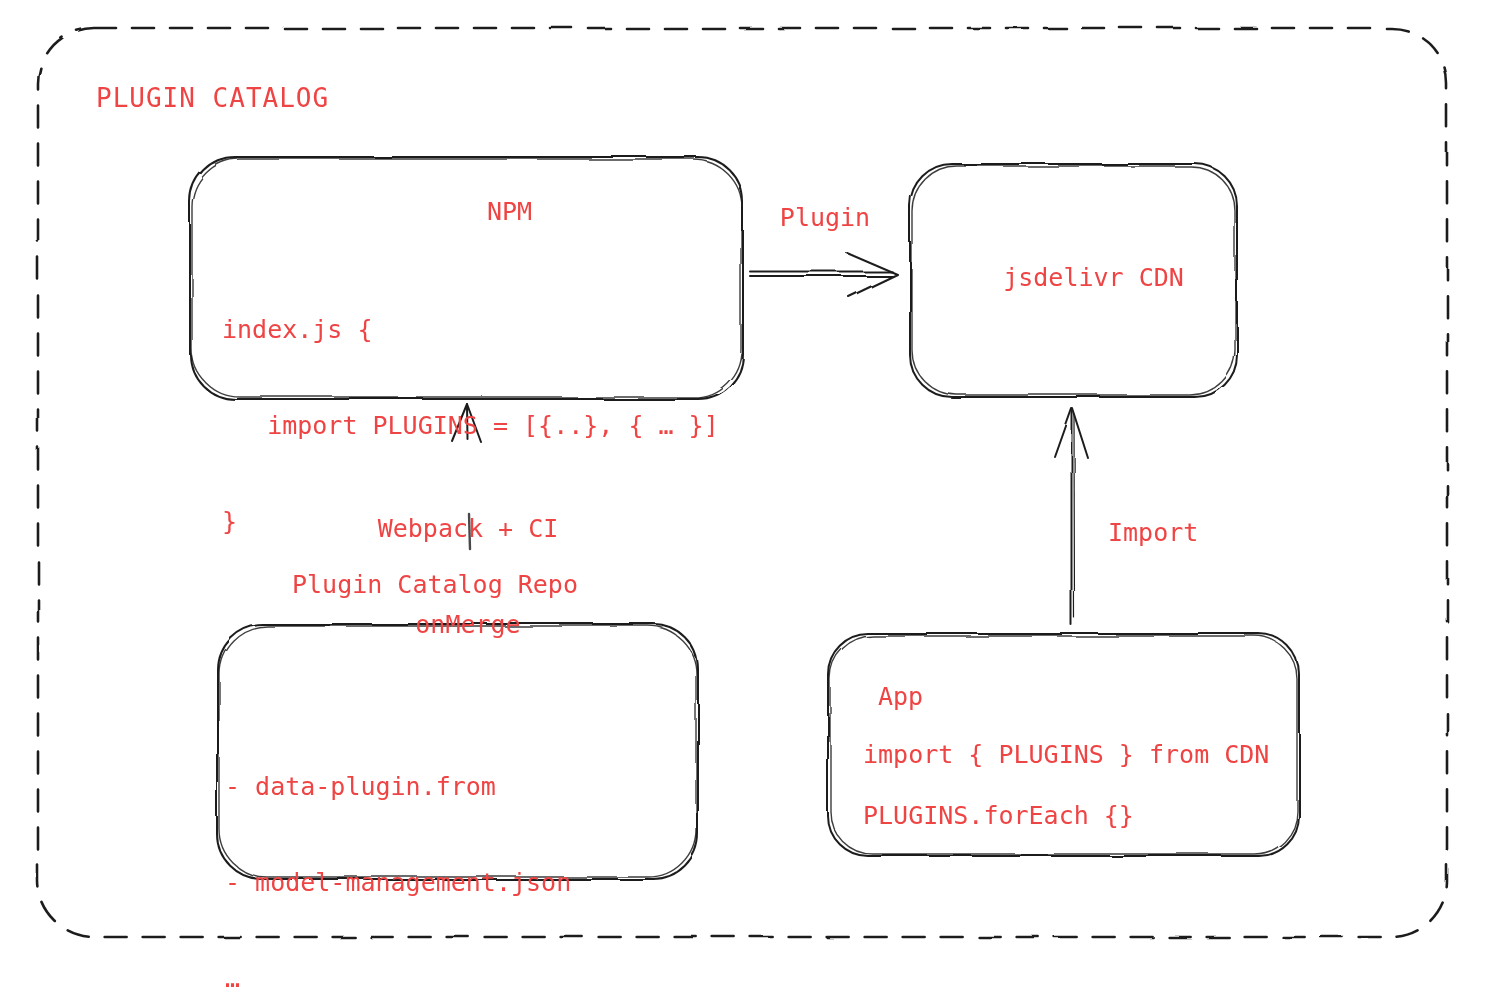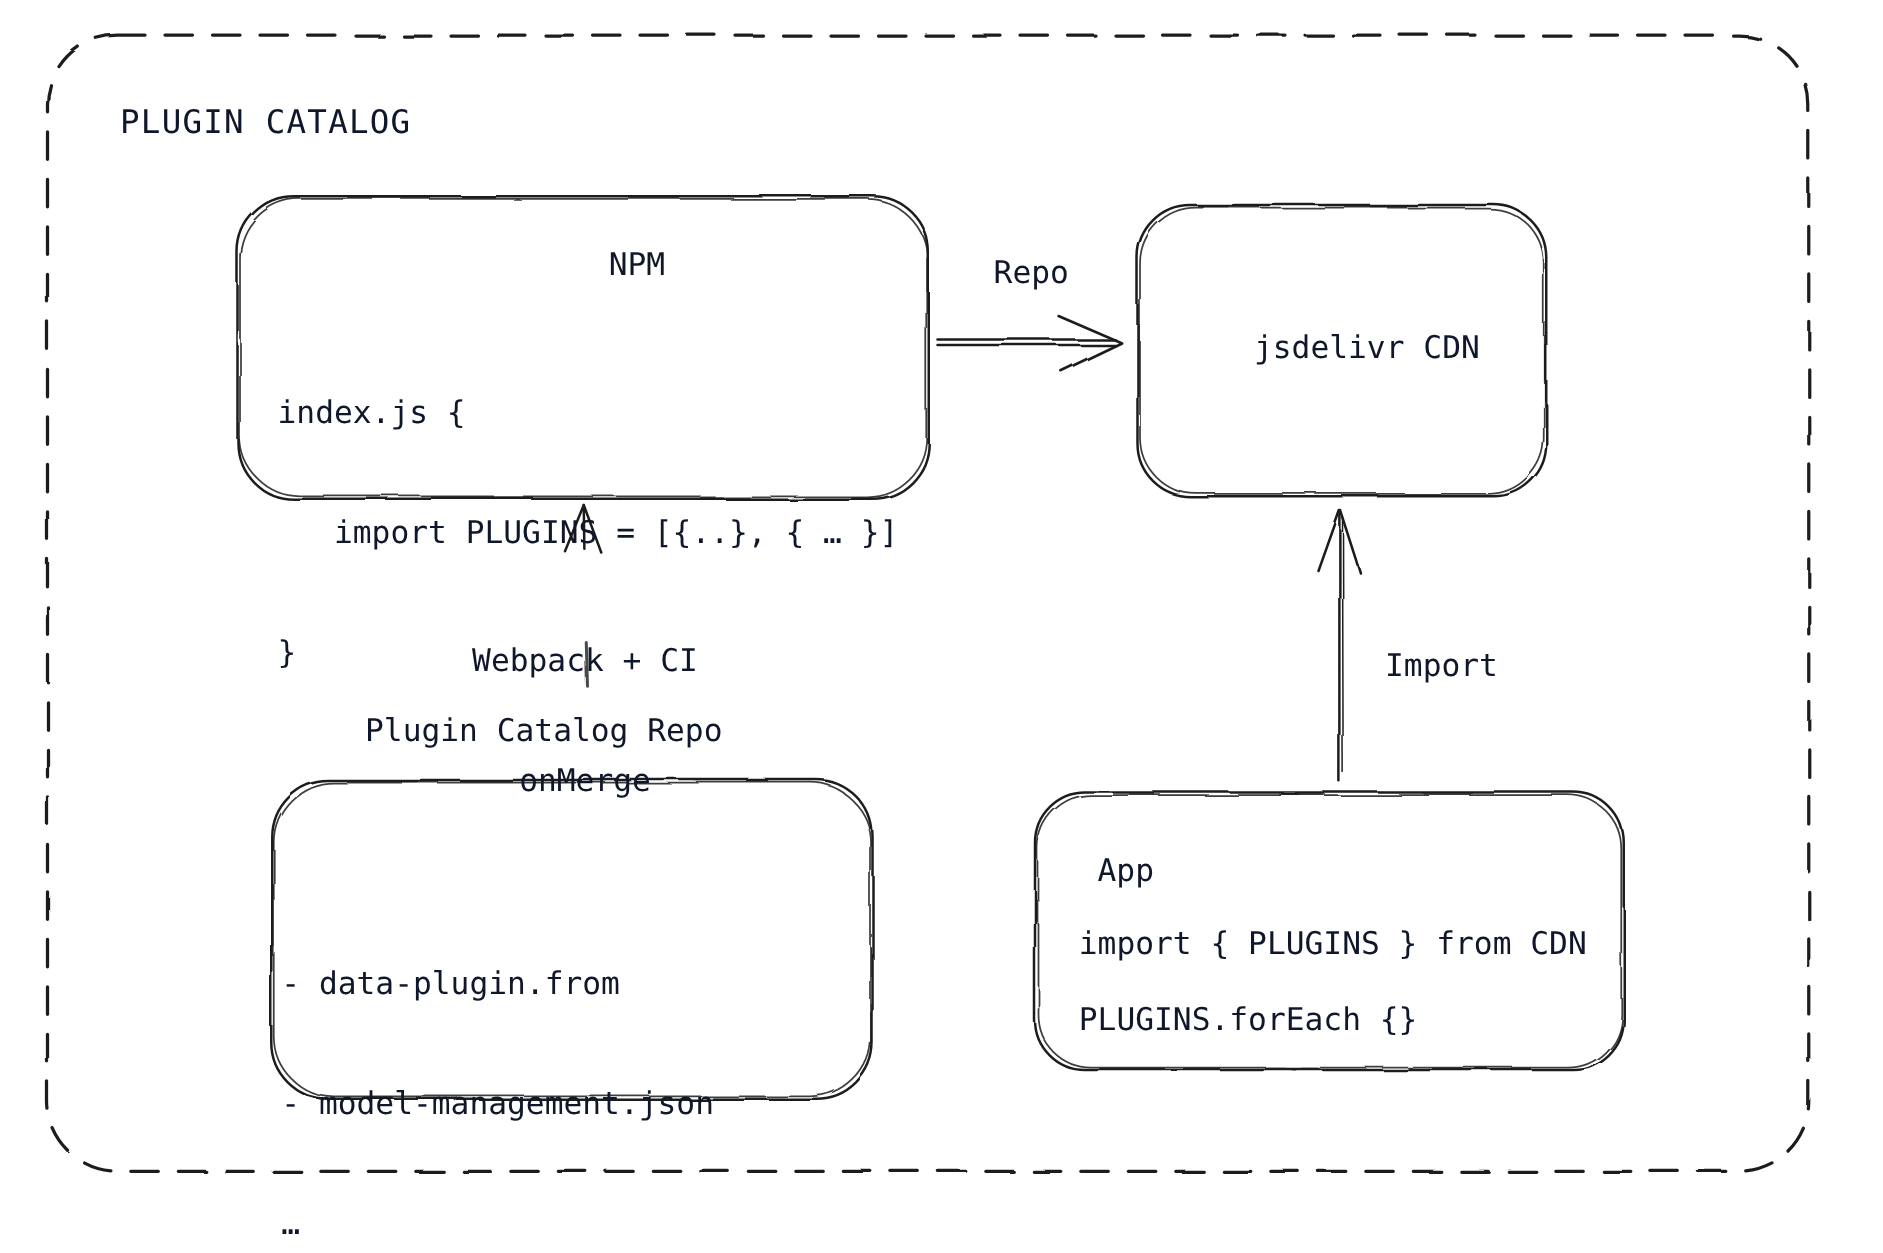--- a/index.html
+++ b/index.html
@@ -10,21 +10,21 @@
     font-family:"DejaVu Sans Mono","Liberation Mono",monospace;
     color:#1e1e1e;
     overflow:hidden;
   }
   svg.sketch { position:absolute; left:0; top:0; }
   .label {
     position:absolute;
     font-size:25px;
     line-height:32px;
     white-space:pre;
-    color:#0f172a;
+    color:#ef4444;
   }
   .center { text-align:center; }
   .title-label { font-size:26px; letter-spacing:1px; }
 </style>
 </head>
 <body>
 
 <div class="canvas">
 
   <svg class="sketch" width="1506" height="1002" viewBox="0 0 1506 1002">
@@ -80,21 +80,21 @@
 
   <div class="label center" style="left:190px; top:196px; width:639px;">NPM</div>
   <div class="label" style="left:222px; top:250px;">
     <div>index.js {</div>
     <div>   import PLUGINS = [{..}, { … }]</div>
     <div>}</div>
   </div>
 
   <div class="label center" style="left:910px; top:262px; width:367px;">jsdelivr CDN</div>
 
-  <div class="label center" style="left:750px; top:202px; width:150px;">Repo</div>
+  <div class="label center" style="left:750px; top:202px; width:150px;">Plugin</div>
 
   <div class="label center" style="left:343px; top:449px; width:250px;">
     <div>Webpack + CI</div>
     <div>onMerge</div>
   </div>
 
   <div class="label" style="left:292px; top:569px;">Plugin Catalog Repo</div>
   <div class="label" style="left:225px; top:707px;">
     <div>- data-plugin.from</div>
     <div>- model-management.json</div>

